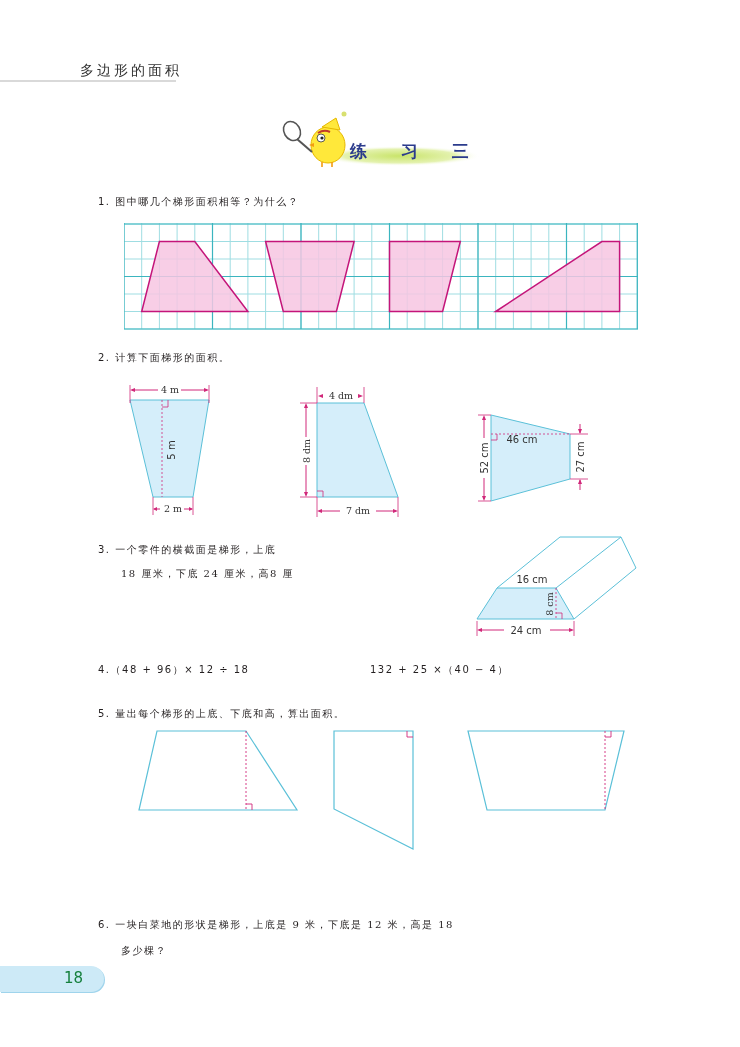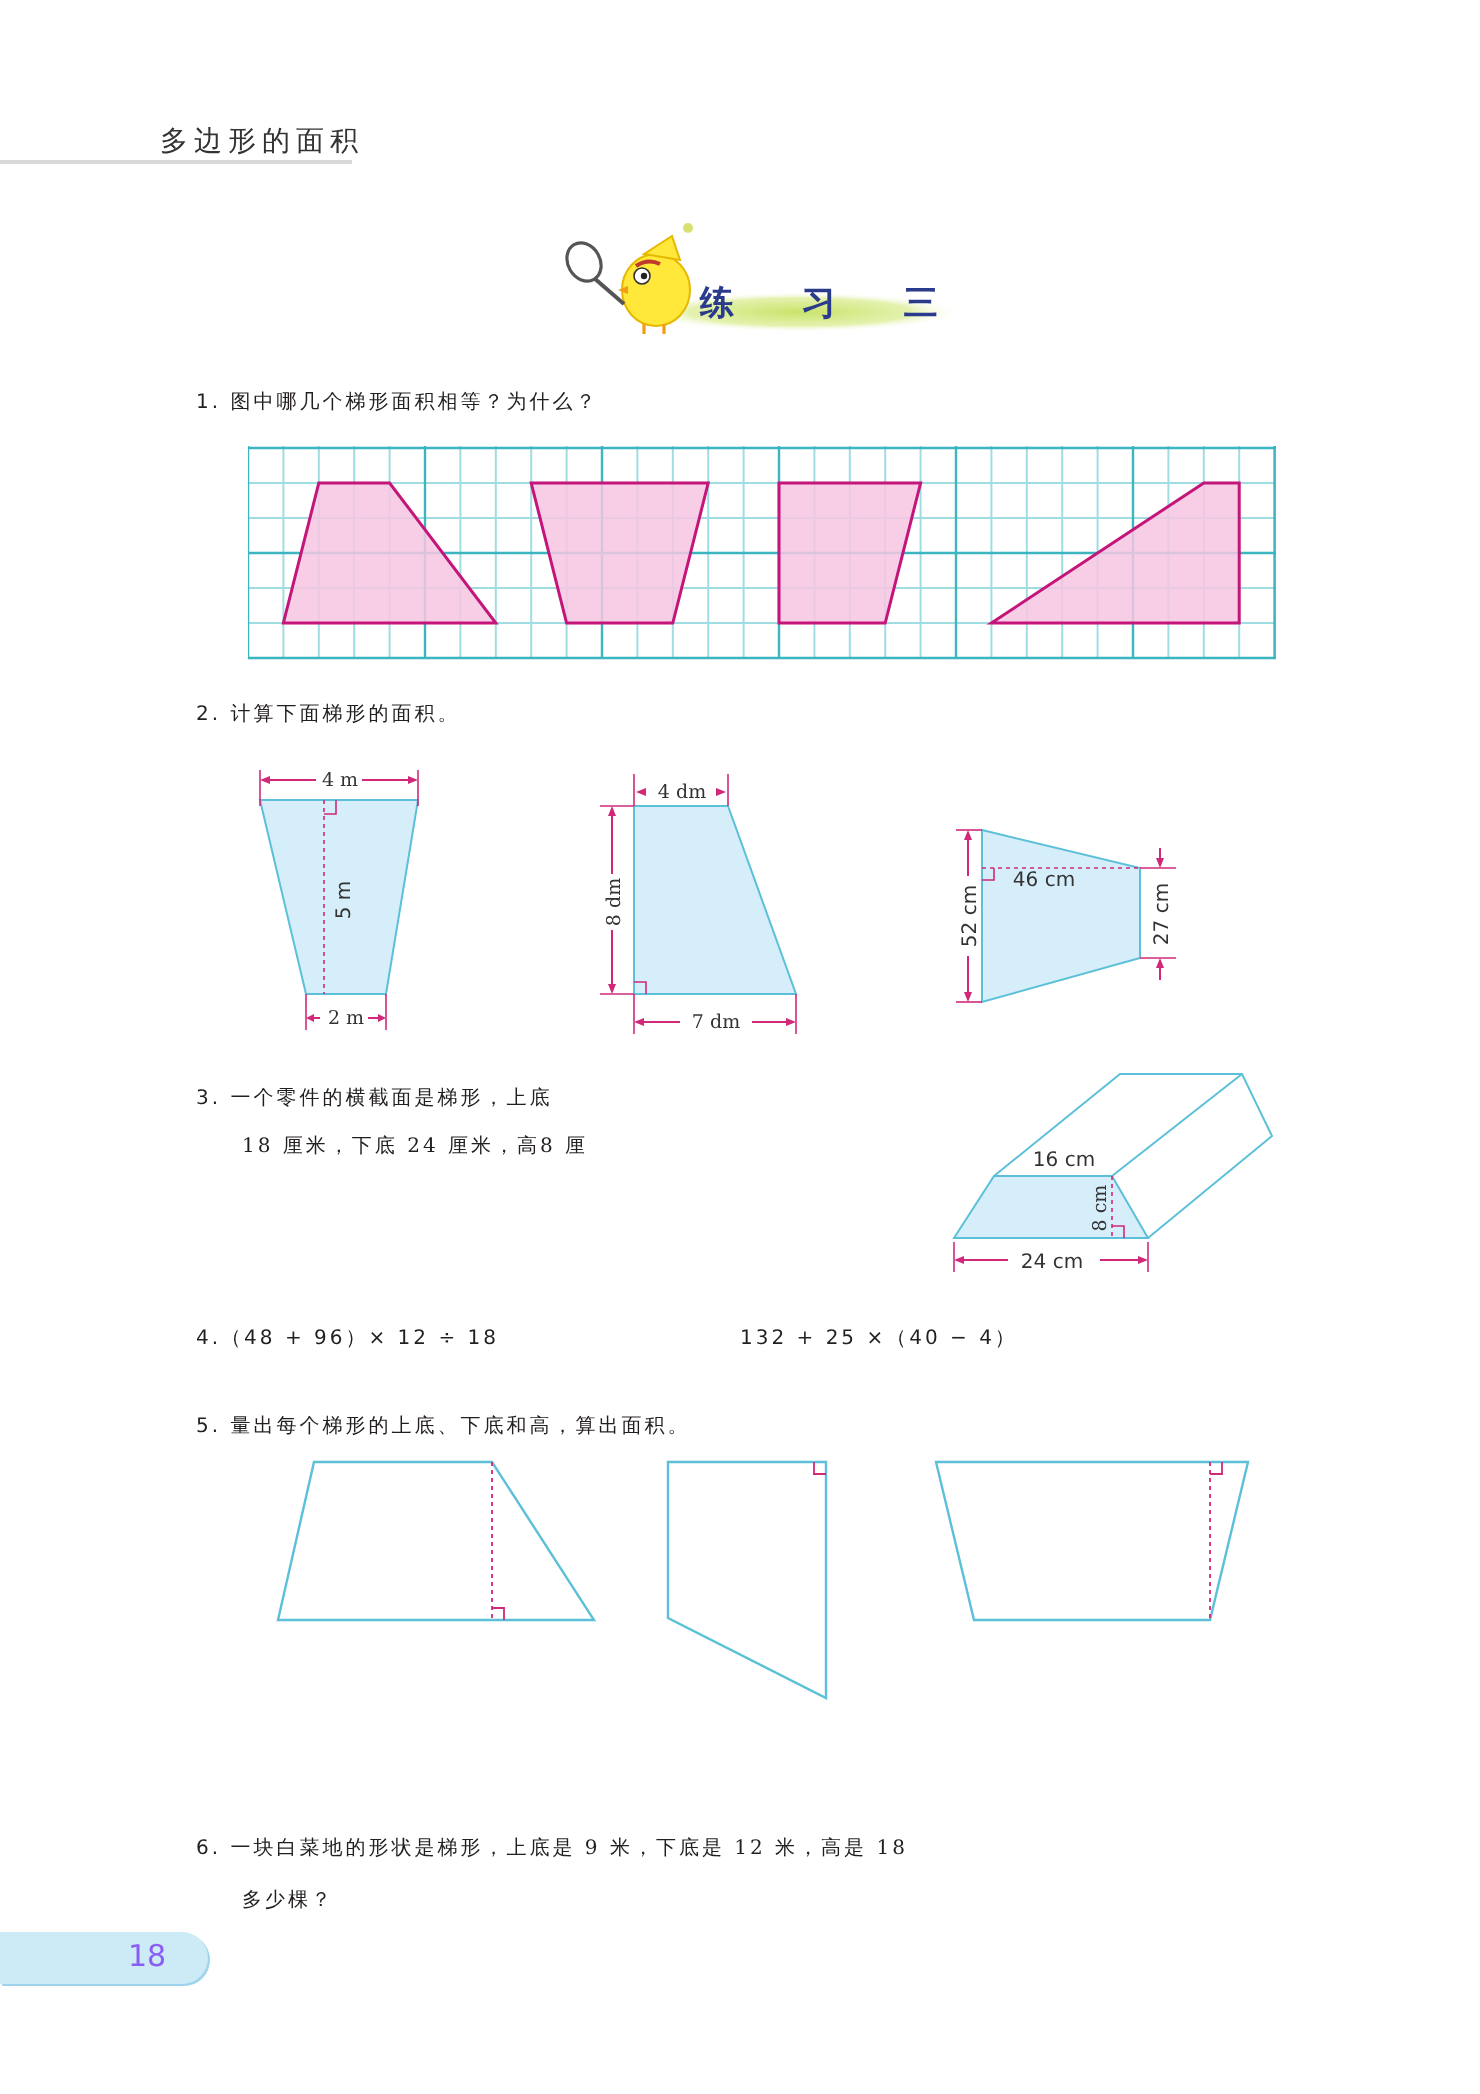--- a/index.html
+++ b/index.html
@@ -5,21 +5,21 @@
   html,body{margin:0;padding:0;background:#fff;}
   body{width:740px;height:1047px;position:relative;overflow:hidden;font-family:"DejaVu Serif","Liberation Serif",serif;color:#231f20;}
   .abs{position:absolute;}
   .header-title{left:80px;top:62px;font-size:14px;letter-spacing:3px;color:#333;}
   .header-rule{left:0;top:80px;width:176px;height:2px;background:#d9d9d9;}
   .q{font-size:10px;letter-spacing:1.5px;line-height:24px;}
   .num{font-family:"DejaVu Sans","Liberation Sans",sans-serif;}
   .lbl{font-family:"DejaVu Serif","Liberation Serif",serif;font-size:9.5px;fill:#333;}
   .lbls{font-family:"DejaVu Sans","Liberation Sans",sans-serif;font-size:10px;fill:#333;}
   .page-tab{left:0;top:966px;width:104px;height:26px;background:#cdeaf7;border-radius:0 13px 13px 0;box-shadow:1px 1px 0 #9fd4ec;}
-  .page-num{left:64px;top:969px;font-family:"DejaVu Sans","Liberation Sans",sans-serif;font-size:15px;color:#8b5cf6;}
+  .page-num{left:64px;top:969px;font-family:"DejaVu Sans","Liberation Sans",sans-serif;font-size:15px;color:#15803d;}
   .banner-title{left:350px;top:128px;font-family:"DejaVu Sans","Liberation Sans",sans-serif;font-size:17px;font-weight:bold;color:#2b3b8c;letter-spacing:14px;margin-top:12px;}
 </style>
 </head>
 <body>
 
 <div class="abs header-title">多边形的面积</div>
 <div class="abs header-rule"></div>
 
 <svg class="abs" style="left:270px;top:108px" width="210" height="66">
   <defs>

